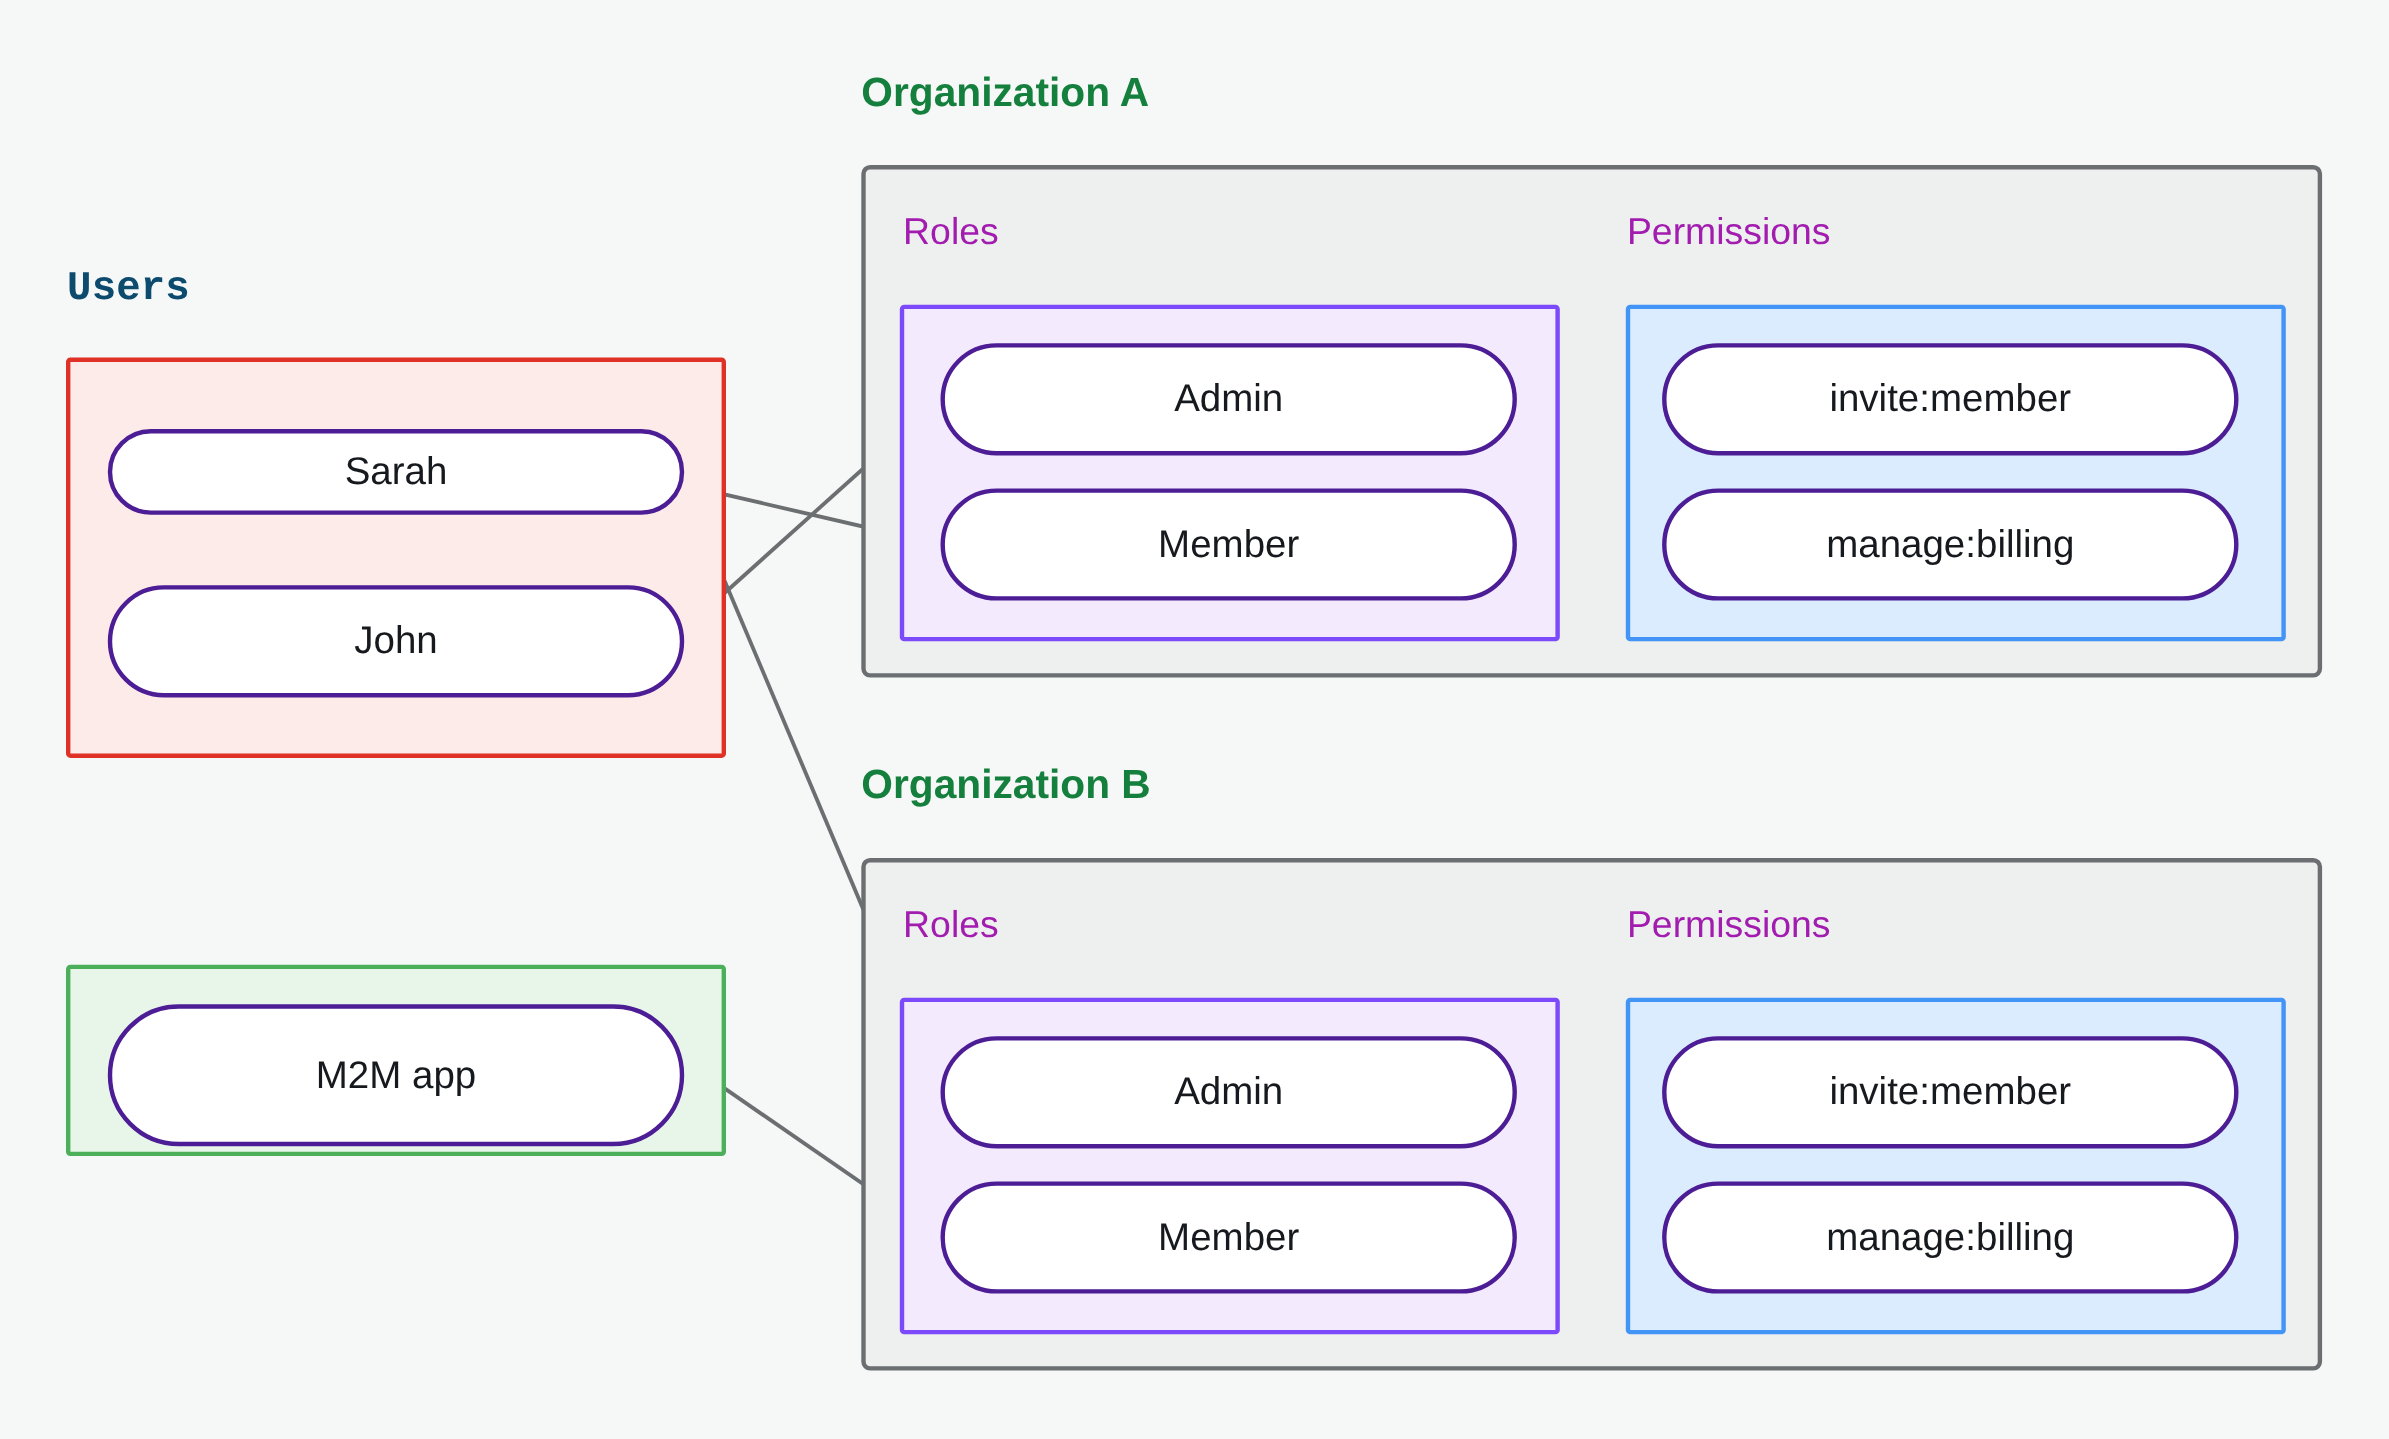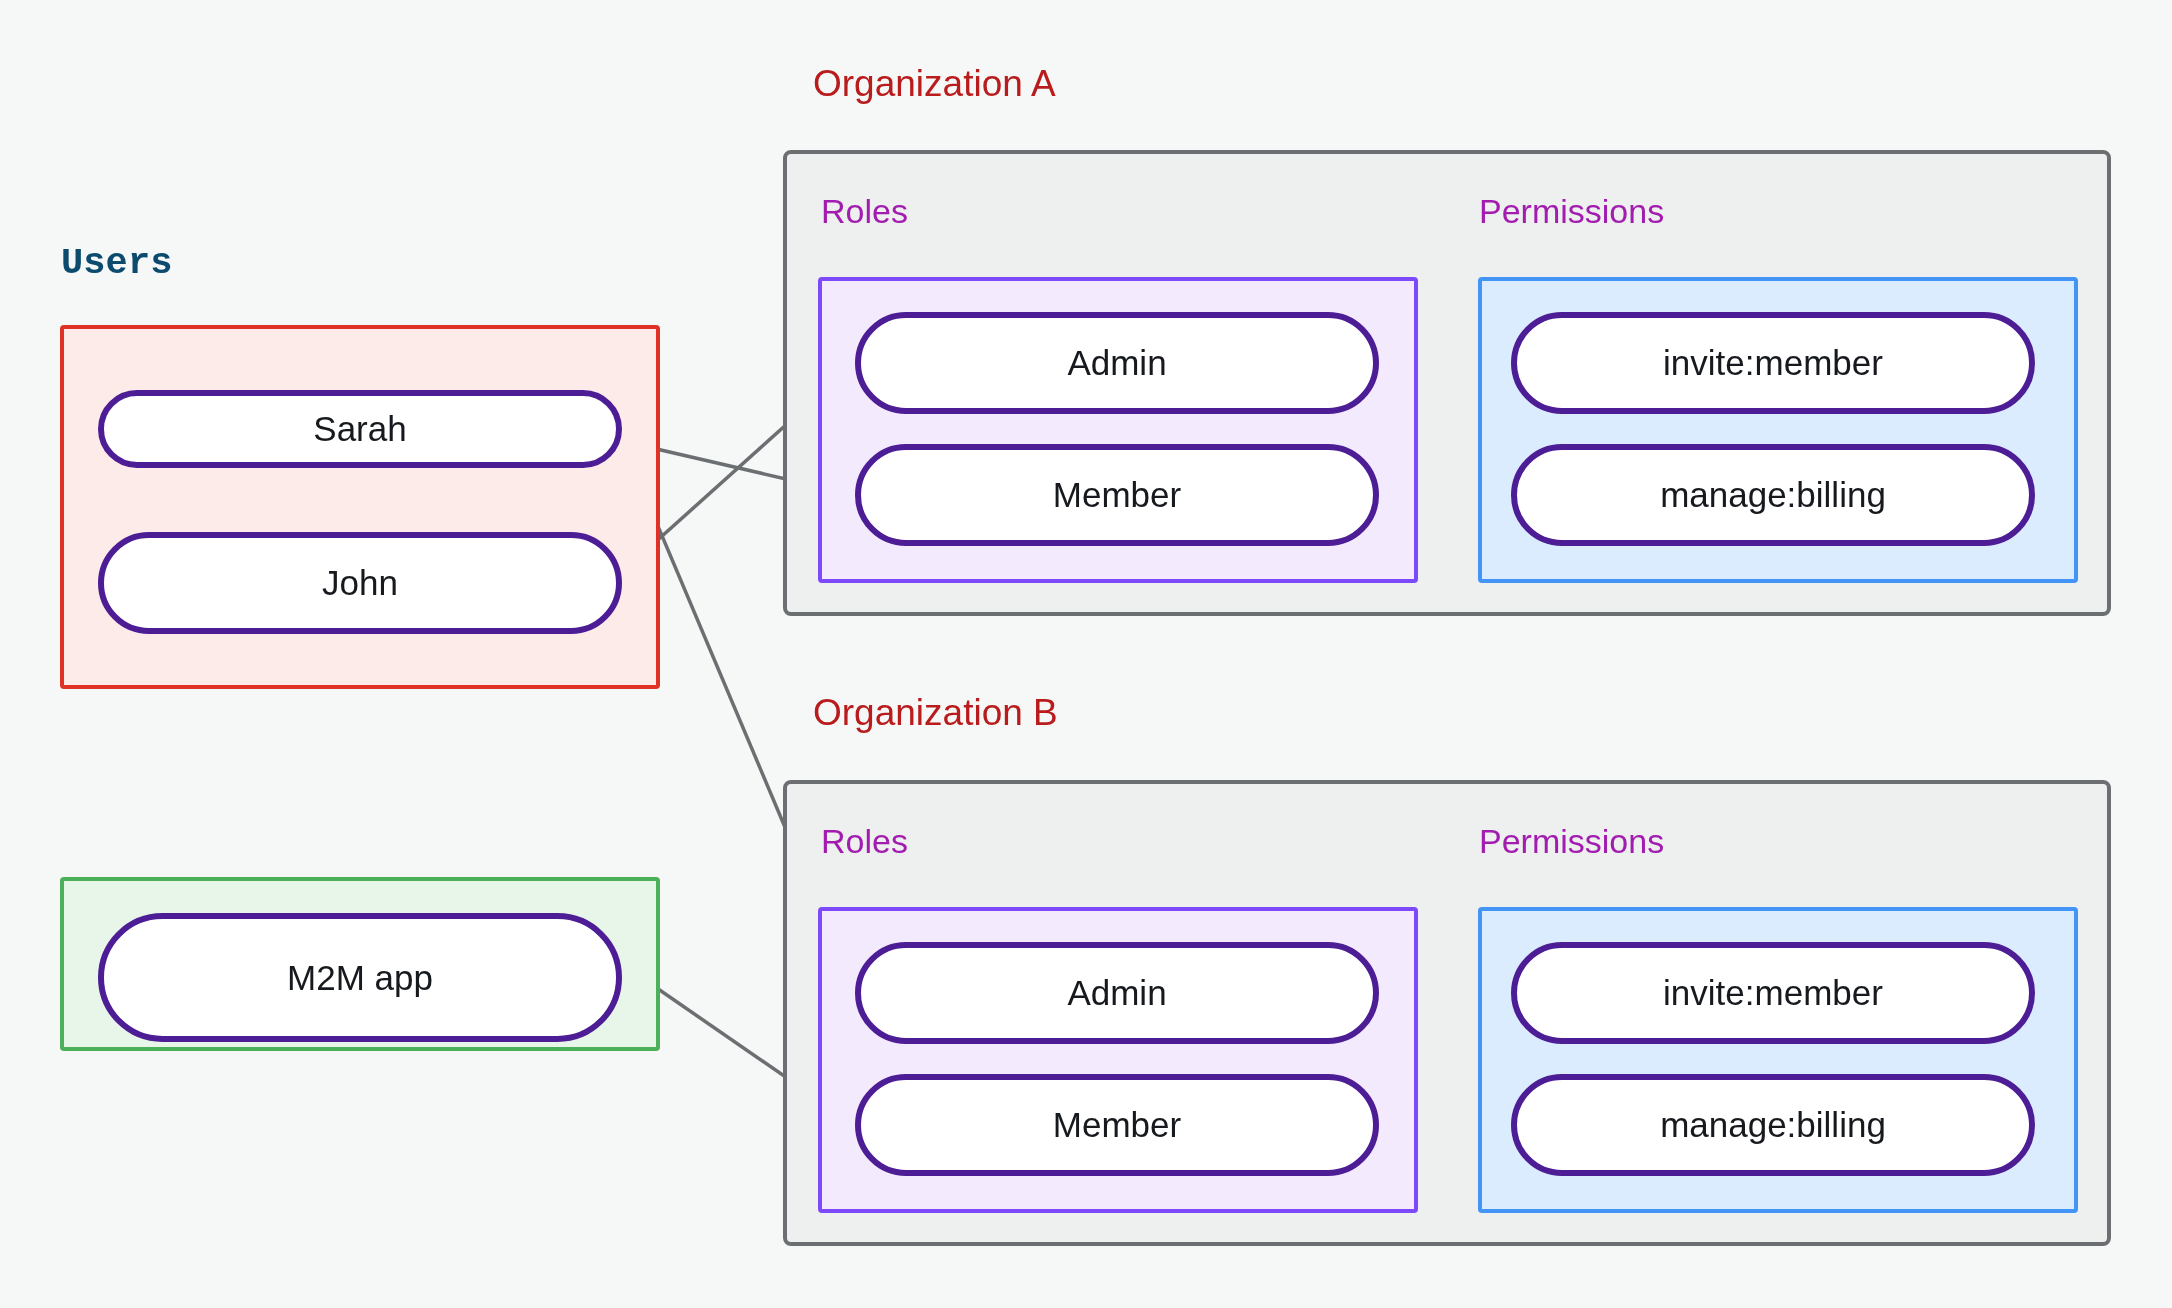--- a/index.html
+++ b/index.html
@@ -18,24 +18,23 @@
     font-size:37px;
     font-weight:700;
     color:#0c4a6e;
     letter-spacing:.1px;
     white-space:nowrap;
     font-family:Liberation Mono, monospace;
   }
   .org-label{
     position:absolute;
     font-size:37px;
-    font-weight:400;
-    color:#b91c1c;
+    font-weight:700;
+    color:#15803d;
     white-space:nowrap;
-    margin-left:30px;
   }
   .inner-label{
     position:absolute;
     font-size:34px;
     font-weight:400;
     color:#a21caf;
     white-space:nowrap;
   }
 
   
@@ -64,21 +63,21 @@
     background:#dbecfe;
     border:4px solid #4294f7;
     border-radius:4px;
   }
 
   
   .pill{
     position:absolute;
     box-sizing:border-box;
     background:#ffffff;
-    border:6px solid #4c1d95;
+    border:4px solid #4c1d95;
     border-radius:999px;
     display:flex;
     align-items:center;
     justify-content:center;
     font-size:35px;
     color:#16191d;
     white-space:nowrap;
   }
 
   

